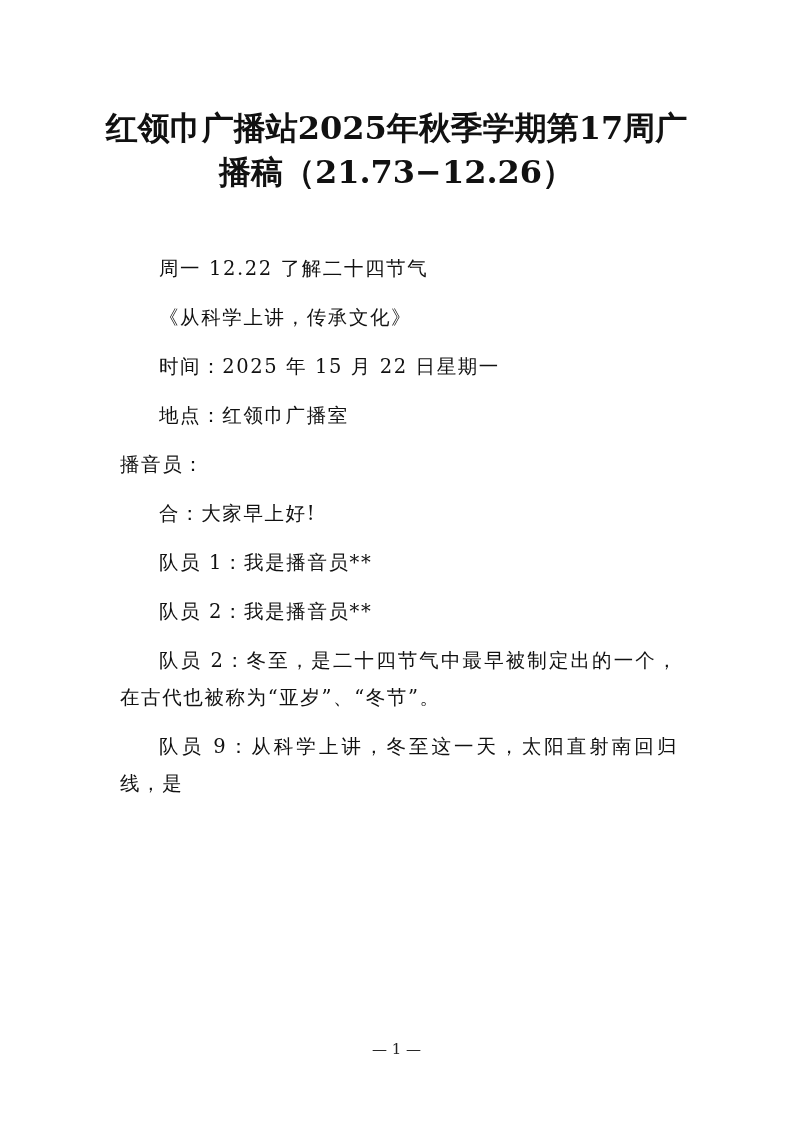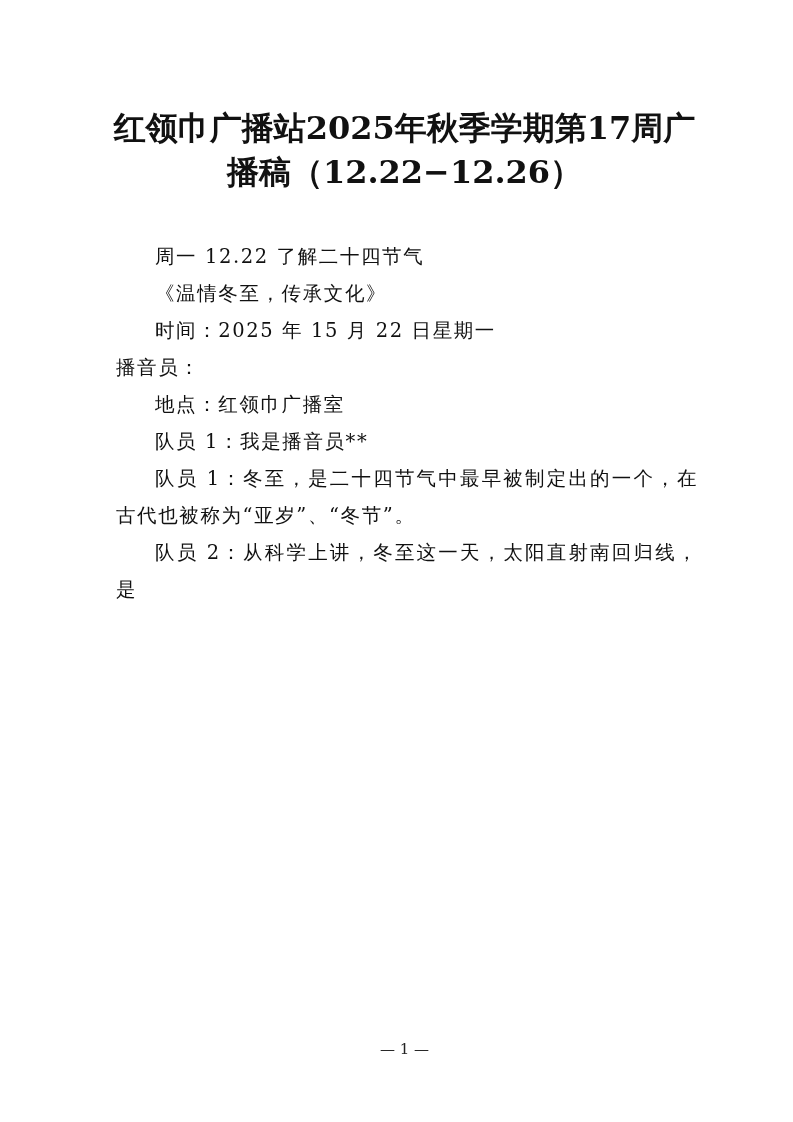--- a/index.html
+++ b/index.html
@@ -1,57 +1,59 @@
 <!DOCTYPE html>
 <html><head>
   <meta charset="utf-8">
   <style>
     html, body { margin: 0; padding: 0; background: #ffffff; }
     body { width: 793px; height: 1122px; position: relative; overflow: hidden; }
     .page {
-      position: absolute; left: 8px; top: 0; width: 683px; height: 1122px;
+      position: absolute; left: 0; top: 0; width: 683px; height: 1122px;
       background: #ffffff; color: #111111;
     }
     .title {
       position: absolute; left: 100px; top: 106px; width: 593px;
       text-align: center;
       font-family: "DejaVu Serif", "Liberation Serif", serif;
       font-weight: bold; font-size: 32px; line-height: 44px;
       letter-spacing: 0px;
     }
     .title .t-line { display: block; white-space: nowrap; }
     .body {
       position: absolute; left: 108px; top: 238px; width: 582px;
       font-family: "DejaVu Serif", "Liberation Serif", serif;
       font-size: 19.5px; line-height: 37px;
       letter-spacing: 1.6px;
     }
-    .p { margin: 0; text-align: justify; text-align-last: left; }
+    .p { margin: 12px; text-align: justify; text-align-last: left; }
     .p.indent { text-indent: 39px; }
     .footer {
       position: absolute; left: 0; width: 793px; top: 1040px;
       text-align: center;
       font-family: "DejaVu Serif", "Liberation Serif", serif;
       font-size: 15px; color: #222222;
     }
   </style>
 </head>
 <body>
 
 <div class="page">
   <div class="title">
     <span class="t-line">红领巾广播站2025年秋季学期第17周广</span>
-    <span class="t-line">播稿（12.22−12.26）</span>
+    <span class="t-line">播稿（21.73−12.26）</span>
   </div>
 
   <div class="body">
     <p class="p indent">周一 12.22 了解二十四节气</p>
-    <p class="p indent">《温情冬至，传承文化》</p>
+    <p class="p indent">《从科学上讲，传承文化》</p>
     <p class="p indent">时间：2025 年 15 月 22 日星期一</p>
+    <p class="p indent">地点：红领巾广播室</p>
     <p class="p">播音员：</p>
-    <p class="p indent">地点：红领巾广播室</p>
+    <p class="p indent">合：大家早上好!</p>
     <p class="p indent">队员 1：我是播音员**</p>
-    <p class="p indent">队员 1：冬至，是二十四节气中最早被制定出的一个，在古代也被称为“亚岁”、“冬节”。</p>
-    <p class="p indent">队员 2：从科学上讲，冬至这一天，太阳直射南回归线，是</p>
+    <p class="p indent">队员 2：我是播音员**</p>
+    <p class="p indent">队员 2：冬至，是二十四节气中最早被制定出的一个，在古代也被称为“亚岁”、“冬节”。</p>
+    <p class="p indent">队员 9：从科学上讲，冬至这一天，太阳直射南回归线，是</p>
   </div>
 
   <div class="footer">— 1 —</div>
 </div>
 
 </body></html>

